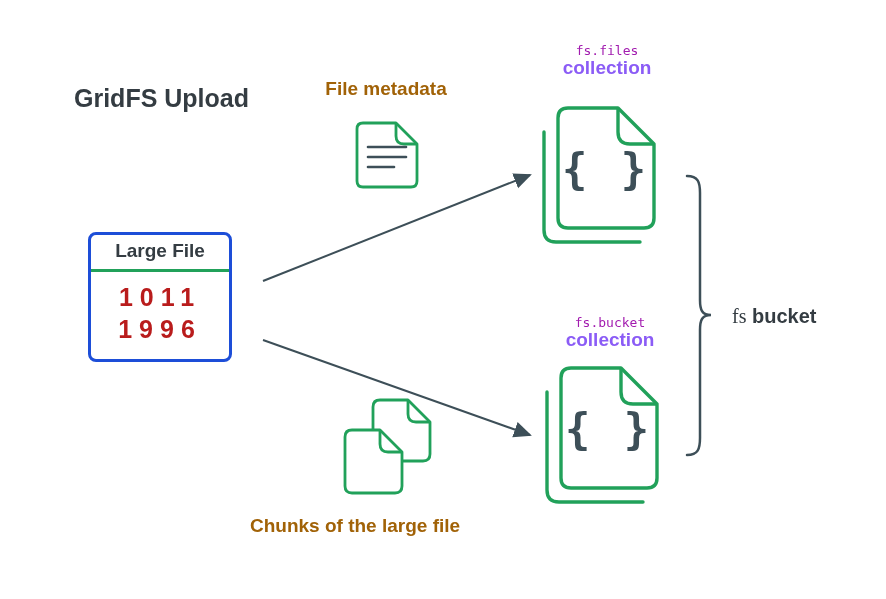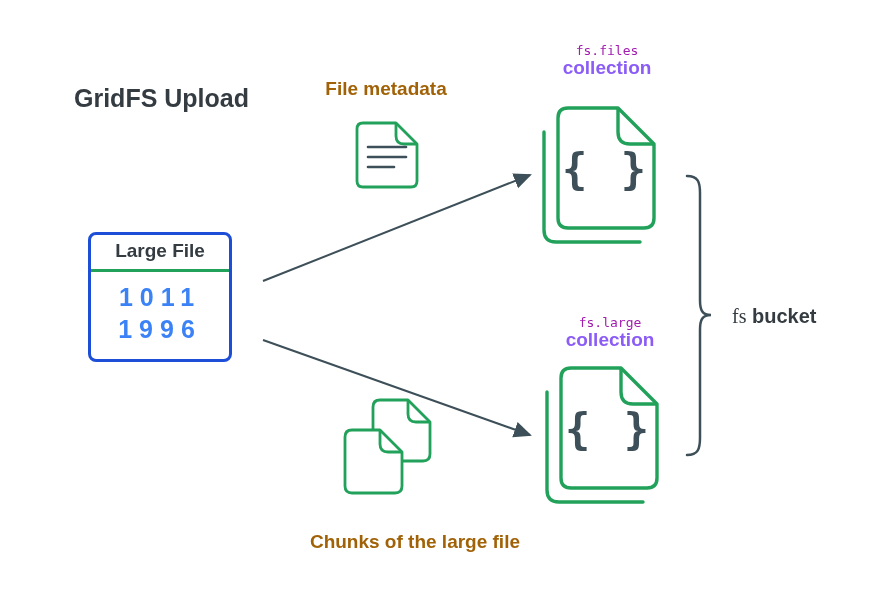--- a/index.html
+++ b/index.html
@@ -23,21 +23,21 @@
     width:144px;height:130px;
     border:3px solid #1d4ed8;border-radius:8px;
     background:#fff;box-sizing:border-box;
   }
   .large-file-header{
     height:34px;line-height:31px;text-align:center;
     font-size:19px;font-weight:700;color:#343C42;
     border-bottom:3px solid #21A15A;
   }
   .binary-row{
-    text-align:center;color:#3b82f6;font-weight:700;
+    text-align:center;color:#b91c1c;font-weight:700;
     font-size:25px;letter-spacing:7px;line-height:32px;
   }
   .binary-rows{padding-top:9px;}
 
   
   .doc-symbol{
     position:absolute;left:18px;top:40px;width:96px;
     text-align:center;
     font-family:"DejaVu Sans Mono", monospace;
     font-weight:700;font-size:42px;line-height:56px;
@@ -89,21 +89,21 @@
 
   <div class="abs large-file" style="left:88px;top:232px;">
     <div class="large-file-header">Large File</div>
     <div class="binary-rows">
       <div class="binary-row">1011</div>
       <div class="binary-row">1996</div>
     </div>
   </div>
 
   <div class="abs coll-label" style="left:540px;top:316px;width:140px;">
-    <span class="coll-name">fs.large</span>
+    <span class="coll-name">fs.bucket</span>
     <span class="coll-kind">collection</span>
   </div>
 
   <div class="abs" style="left:543px;top:362px;width:130px;height:150px;">
     <svg class="abs" style="left:0;top:0;" width="130" height="150" viewBox="0 0 130 150">
       <path d="M 4 30 L 4 128 Q 4 140 16 140 L 100 140" fill="none" stroke="#21A15A" stroke-width="3.4" stroke-linecap="round"></path>
       <path d="M 28 6 H 78 L 114 42 V 116 Q 114 126 104 126 H 28 Q 18 126 18 116 V 16 Q 18 6 28 6 Z" fill="#ffffff" stroke="#21A15A" stroke-width="3.4" stroke-linejoin="round"></path>
       <path d="M 78 6 V 30 Q 78 42 90 42 H 114" fill="none" stroke="#21A15A" stroke-width="3.4"></path>
     </svg>
     <span class="doc-symbol">{ }</span>
@@ -111,20 +111,20 @@
 
   <svg class="abs" style="left:342px;top:398px;" width="92" height="100" viewBox="0 0 92 100">
 
     <path d="M 38 2 H 66 L 88 24 V 56 Q 88 63 81 63 H 38 Q 31 63 31 56 V 9 Q 31 2 38 2 Z" fill="#ffffff" stroke="#21A15A" stroke-width="2.8" stroke-linejoin="round"></path>
     <path d="M 66 2 V 16 Q 66 24 74 24 H 88" fill="none" stroke="#21A15A" stroke-width="2.8"></path>
 
     <path d="M 10 32 H 38 L 60 54 V 88 Q 60 95 53 95 H 10 Q 3 95 3 88 V 39 Q 3 32 10 32 Z" fill="#ffffff" stroke="#21A15A" stroke-width="2.8" stroke-linejoin="round"></path>
     <path d="M 38 32 V 46 Q 38 54 46 54 H 60" fill="none" stroke="#21A15A" stroke-width="2.8"></path>
   </svg>
 
-  <div class="abs label" style="left:250px;top:515px;width:270px;text-align:right;margin-top:16px;">Chunks of the large file</div>
+  <div class="abs label" style="left:250px;top:515px;width:270px;text-align:left;">Chunks of the large file</div>
 
   <div class="abs" style="left:732px;top:305px;font-size:20px;color:#343C42;">
     <span class="mono">fs</span>
     <span style="font-weight:700;">bucket</span>
   </div>
 
 </div>
 
 </body></html>

